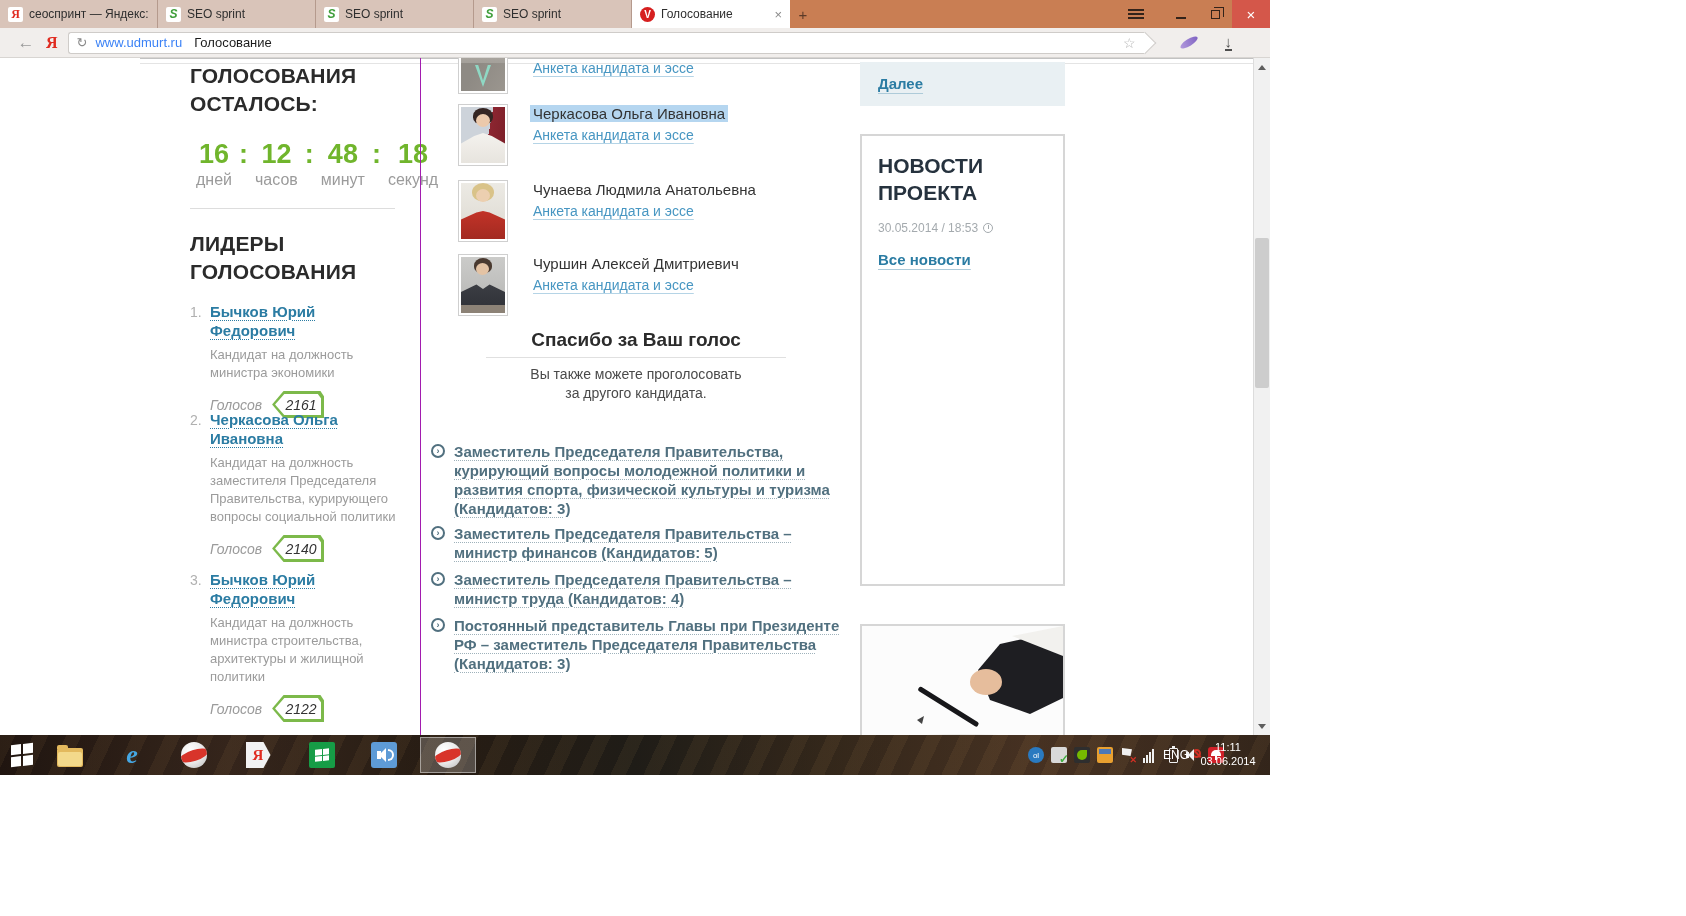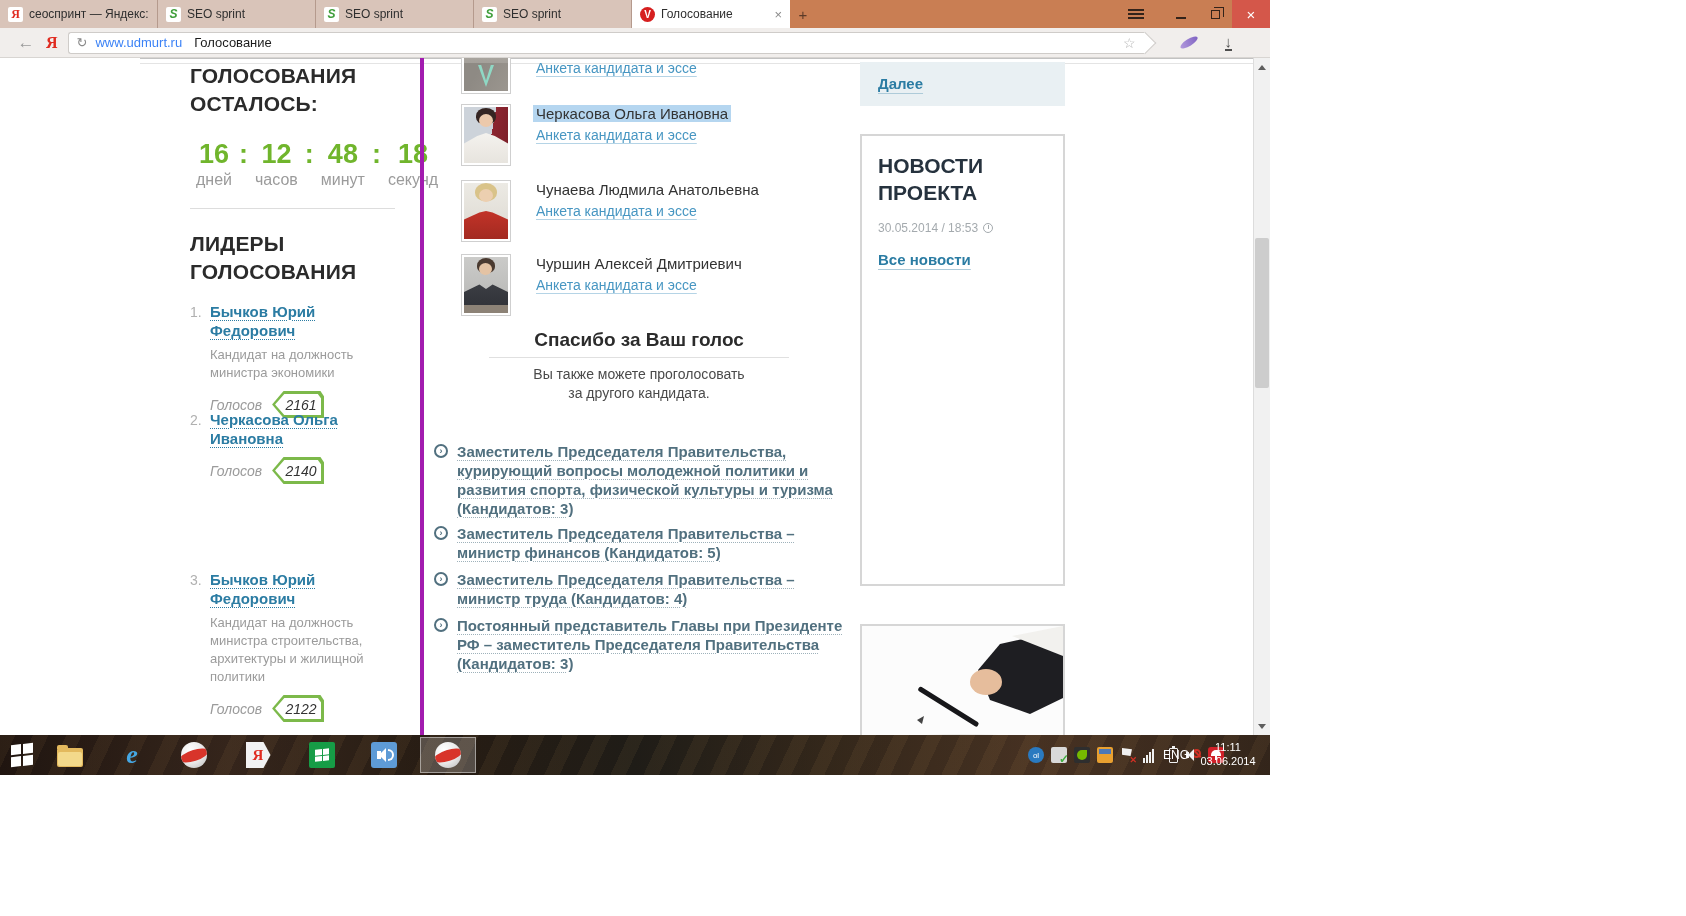--- a/index.html
+++ b/index.html
@@ -74,21 +74,21 @@
   .ld-name { font-size:15px; font-weight:bold; color:#2b7ca3; line-height:19px; text-decoration:underline dotted 1px; text-underline-offset:3px; display:inline; }
   .ld-name-narrow { display:inline-block; width:150px; }
   .ld-desc { font-size:13px; color:#9b9b9b; line-height:18px; margin-top:6px; width:192px; }
   .ld-votes { display:flex; align-items:center; margin-top:9px; }
   .ld-votes-label { font-size:14px; font-style:italic; color:#9b9b9b; }
   .badge { position:relative; width:52px; height:27px; margin-left:10px; }
   .badge-outer { position:absolute; inset:0; background:#7cb94a; clip-path:polygon(0% 50%, 22% 0%, 93% 0%, 100% 20%, 100% 100%, 22% 100%); }
   .badge-inner { position:absolute; inset:3px; background:#fff; clip-path:polygon(0% 50%, 20% 0%, 93% 0%, 100% 22%, 100% 100%, 20% 100%); display:flex; align-items:center; justify-content:center; font-size:14px; font-style:italic; color:#333; padding-left:6px; }
 
   
-  .centercol { position:absolute; left:420px; top:0; width:430px; height:677px; border-left:4px solid #a21caf; }
+  .centercol { position:absolute; left:420px; top:0; width:430px; height:677px; border-left:1px solid #a21caf; }
   .photo { position:absolute; width:50px; height:62px; background:#fff; border:1px solid #cfcfcf; padding:2px; }
   .photo-in { position:relative; width:100%; height:100%; overflow:hidden; }
   .cand-name { position:absolute; left:112px; font-size:15px; color:#333; line-height:17px; }
   .cand-name.selected { background:#b5d6f0; padding:0 3px; left:109px; }
   .cand-link { position:absolute; left:112px; font-size:14px; color:#4796c2; line-height:17px; text-decoration:underline; text-decoration-color:#b5d4e6; text-underline-offset:3px; }
   .ph0 { left:37px; top:-26px; } .ph1 { left:37px; top:46px; } .ph2 { left:37px; top:122px; } .ph3 { left:37px; top:196px; }
   
   .p-head { position:absolute; border-radius:50%; }
   .p-torso { position:absolute; left:0; right:0; bottom:0; }
   .thanks-title { position:absolute; left:60px; top:271px; width:310px; text-align:center; font-size:19px; font-weight:bold; color:#2b2b2b; }
@@ -271,20 +271,21 @@
                 <span class="badge-inner">2161</span>
               </span>
             </div>
           </div>
         </div>
 
         <div class="leader leader-2">
           <span class="ld-num">2.</span>
           <div class="ld-body">
             <a class="ld-name ld-name-narrow">Черкасова Ольга Ивановна</a>
+            <div class="ld-desc">Кандидат на должность заместителя Председателя Правительства, курирующего вопросы социальной политики</div>
             <div class="ld-votes">
               <span class="ld-votes-label">Голосов</span>
               <span class="badge">
                 <span class="badge-outer"></span>
                 <span class="badge-inner">2140</span>
               </span>
             </div>
           </div>
         </div>
 

